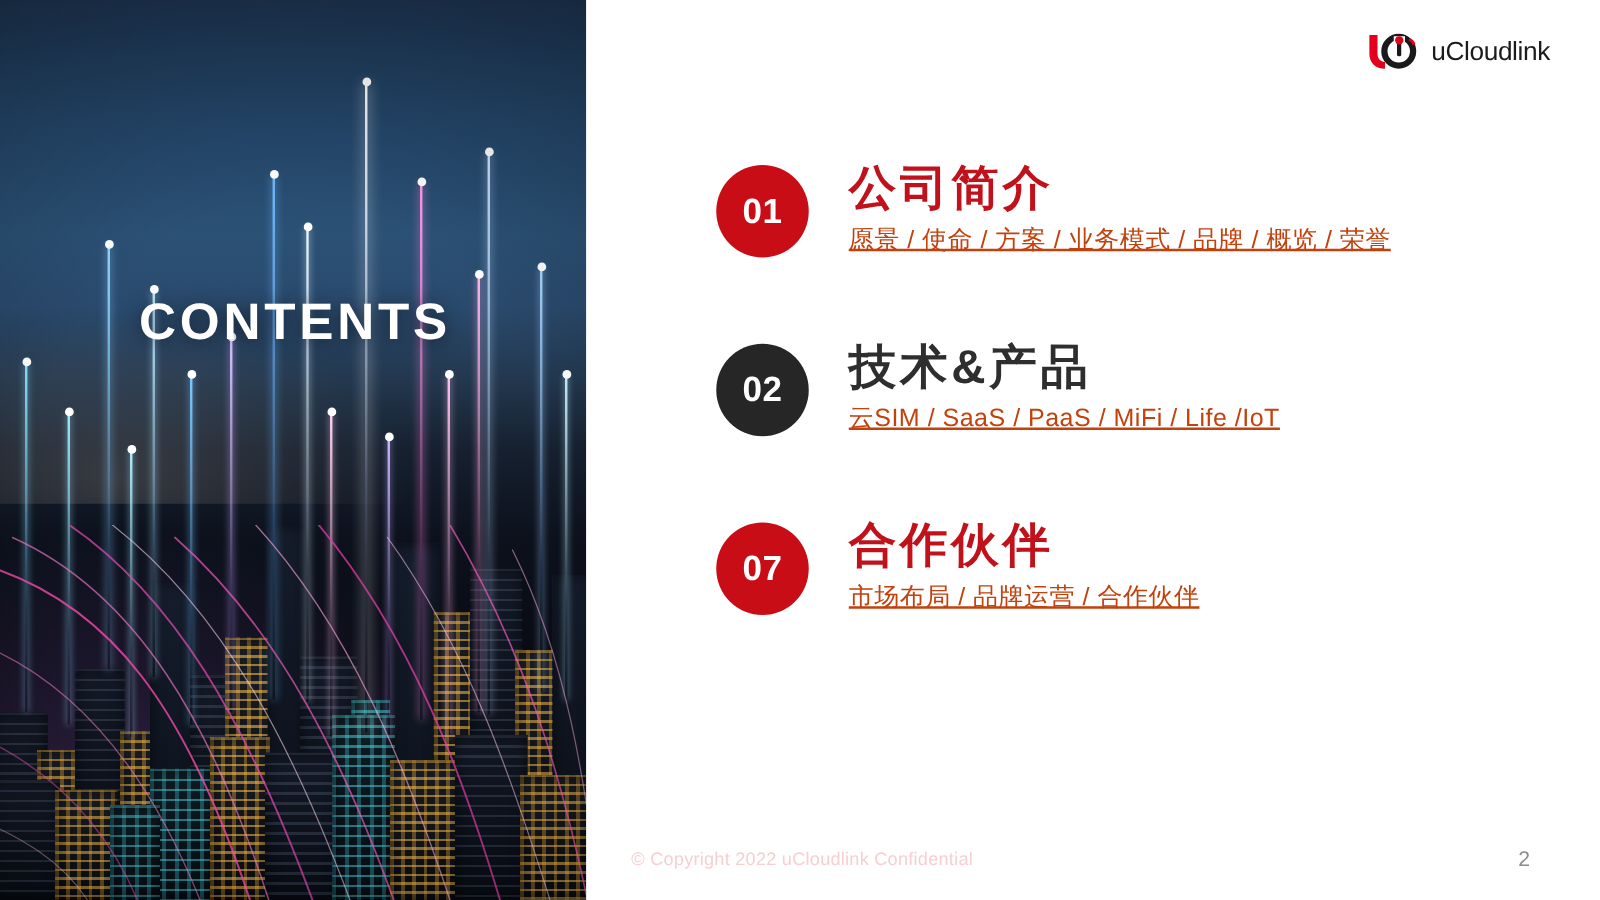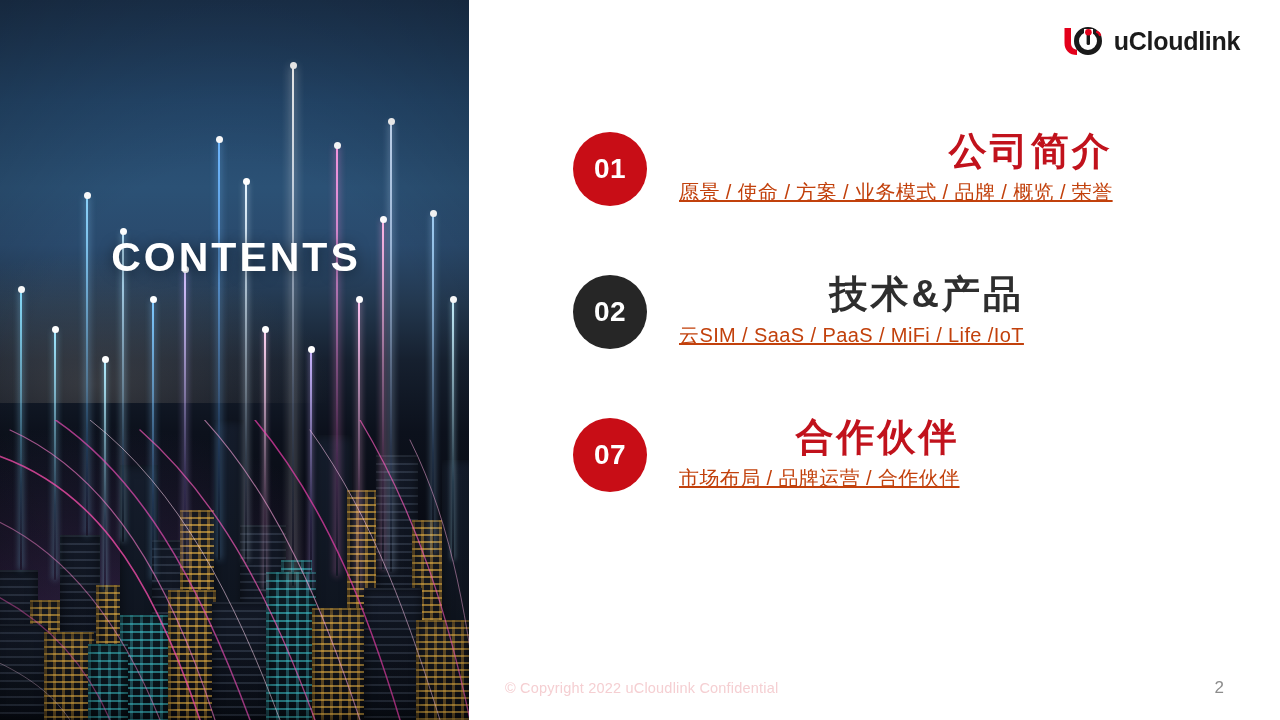--- a/index.html
+++ b/index.html
@@ -167,34 +167,33 @@
     align-items: center;
     height: 34px;
   }
   .logo-mark {
     width: 50px;
     height: 32px;
     margin-right: 4px;
     flex: 0 0 auto;
   }
   .logo-text {
-    font-size: 25px;
-    font-weight: 700;
+    font-size: 21px;
+    font-weight: 400;
     color: #1b1b1b;
     letter-spacing: -0.3px;
     line-height: 1;
   }
 
   
   .sections {
     position: absolute;
     left: 104px;
     top: 128px;
     width: 690px;
-    text-align: right;
   }
   .section {
     position: relative;
     display: flex;
     align-items: flex-start;
     margin-bottom: 65px;
   }
   .section:last-child { margin-bottom: 0; }
   .badge {
     flex: 0 0 auto;

